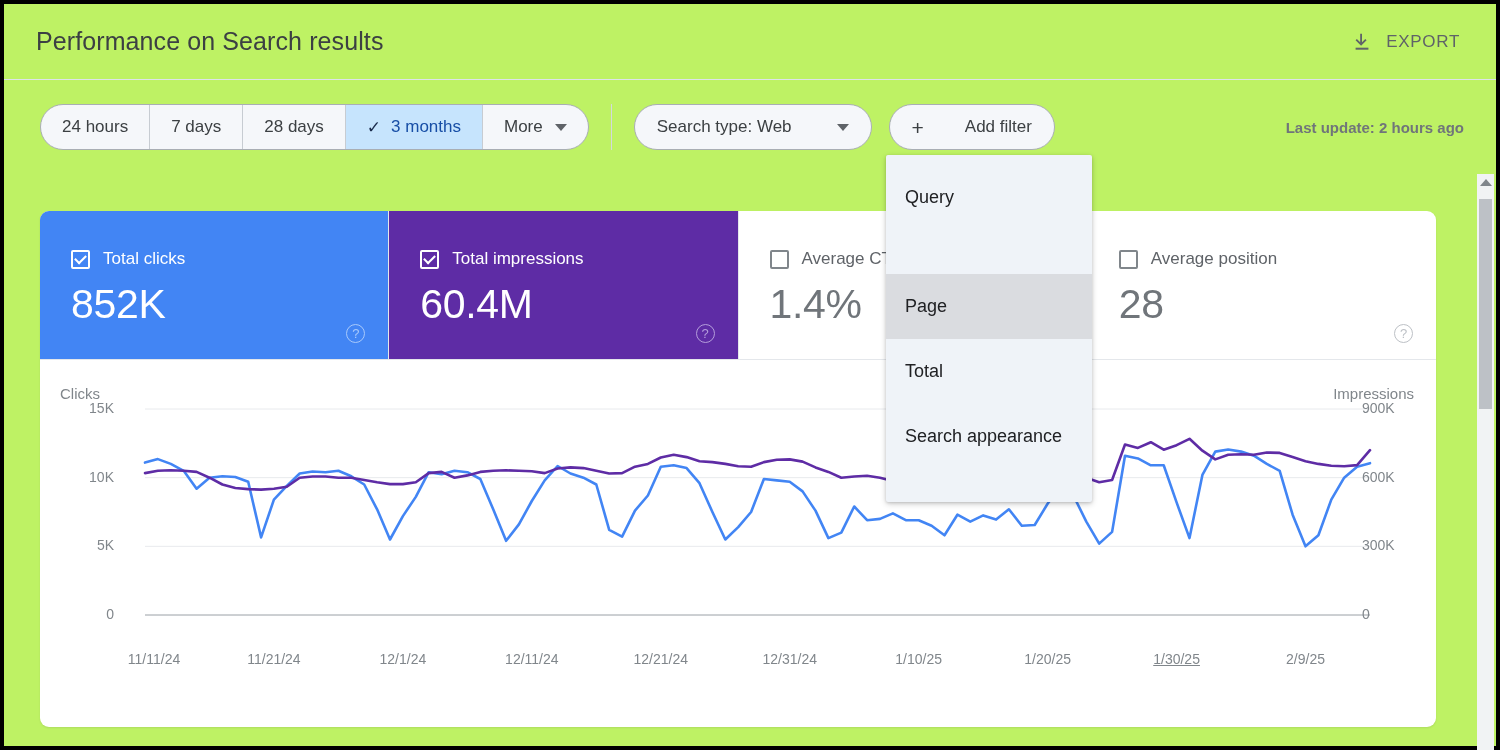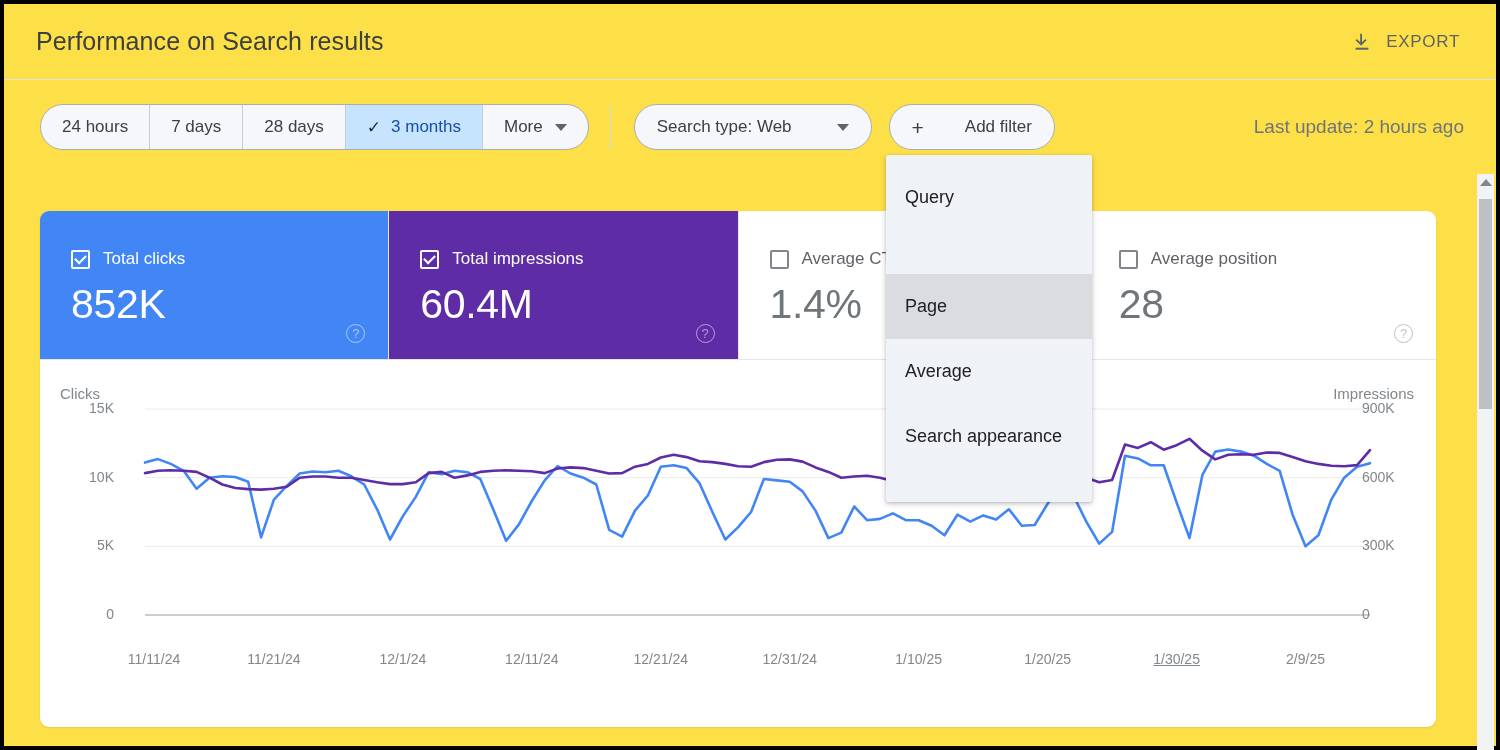--- a/index.html
+++ b/index.html
@@ -5,21 +5,21 @@
   * { box-sizing: border-box; margin: 0; padding: 0; }
   html, body {
     width: 1500px; height: 750px;
     background: #ffffff;
     font-family: "Liberation Sans", sans-serif;
     overflow: hidden;
   }
   #root {
     position: relative;
     width: 1500px; height: 750px;
-    background: #fde047;
+    background: #bef264;
     border: 4px solid #000000;
     padding-left: 24px;
   }
 
   
   .header {
     position: absolute; left: 0; top: 0;
     width: 1492px; height: 76px;
     border-bottom: 1px solid #dde3ea;
     display: flex; align-items: center; justify-content: space-between;
@@ -90,22 +90,23 @@
     width: 0; height: 0;
     border-left: 6px solid transparent;
     border-right: 6px solid transparent;
     border-top: 7px solid #5f6368;
   }
   .plus-icon {
     font-size: 21px; color: #3c4043; margin-right: 12px;
     line-height: 1; font-weight: 400;
   }
   .last-update {
-    margin-left: auto; font-size: 19px; color: #70757a;
+    margin-left: auto; font-size: 15px; color: #70757a;
     padding-right: 6px;
+    font-weight: bold;
   }
 
   
   .content-card {
     position: absolute; left: 36px; top: 207px;
     width: 1396px; height: 516px;
     background: #ffffff;
     border-radius: 9px;
     overflow: hidden;
     box-shadow: 0 1px 2px rgba(60,64,67,.12);
@@ -335,21 +336,21 @@
           <div class="xtick" style="left: 1007.63px;">1/20/25</div>
           <div class="xtick" style="left: 1136.58px; text-decoration: underline;">1/30/25</div>
           <div class="xtick" style="left: 1265.53px;">2/9/25</div>
         </div>
     </div>
   </div>
 
   <div class="dropdown">
     <div class="dd-item">Query</div>
     <div class="dd-item hover">Page</div>
-    <div class="dd-item">Average</div>
+    <div class="dd-item">Total</div>
     <div class="dd-item">Search appearance</div>
   </div>
 
   <div class="scrollbar">
     <div class="sb-arrow"></div>
     <div class="sb-thumb"></div>
   </div>
 
 </div>
 

